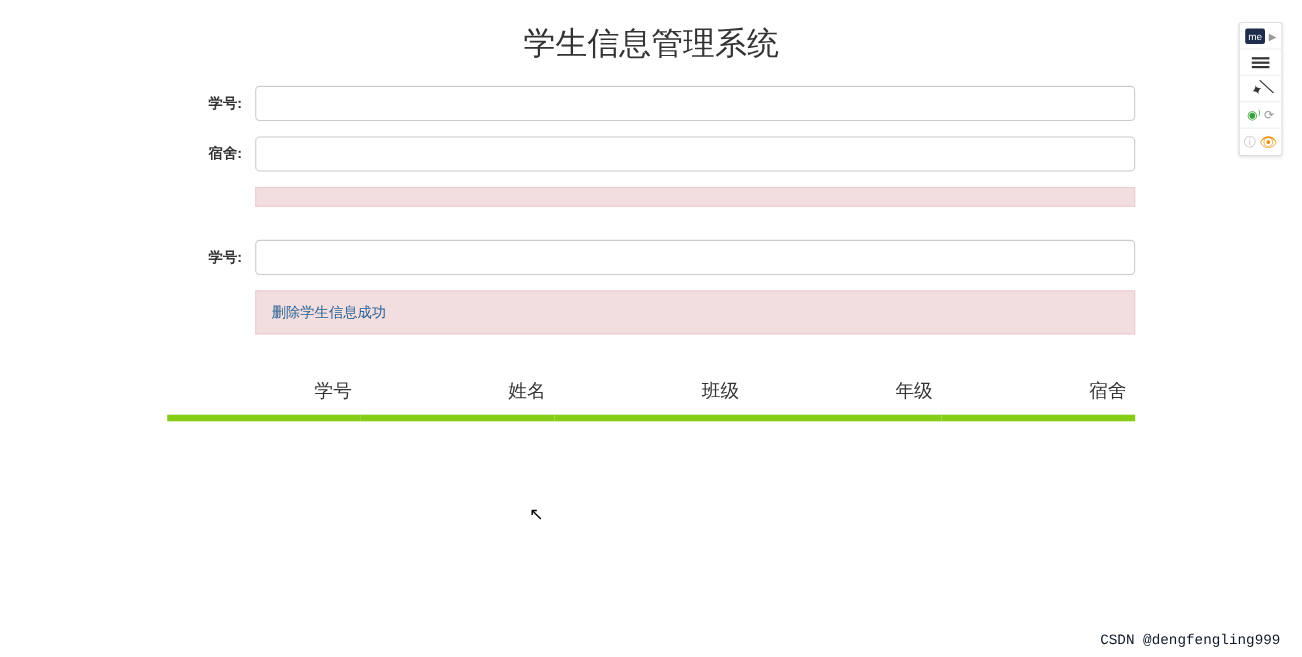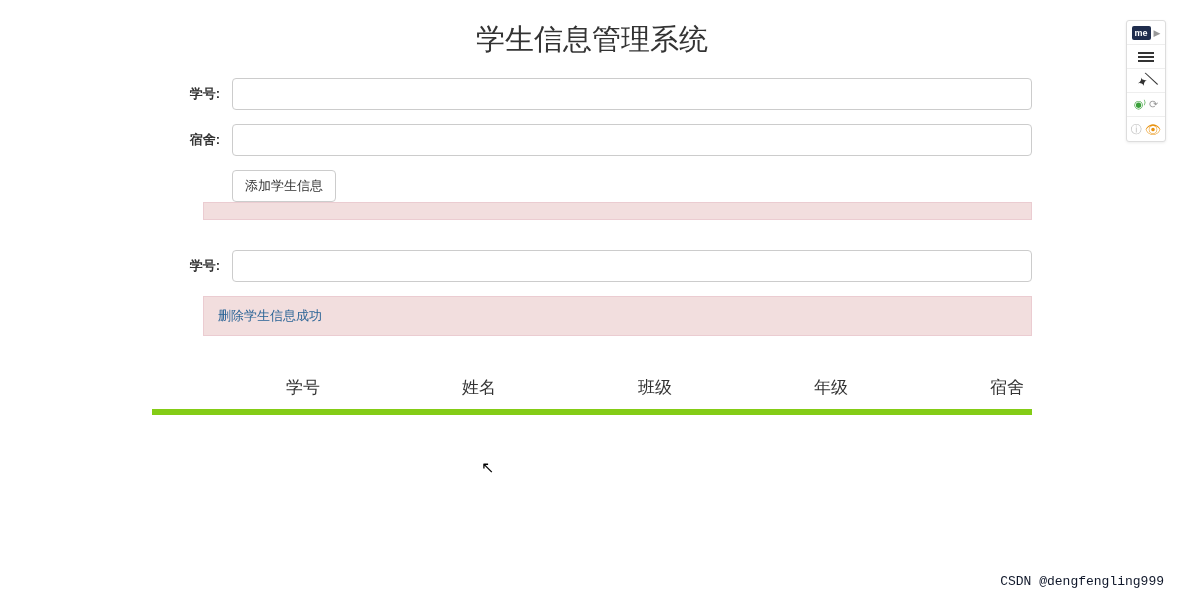--- a/index.html
+++ b/index.html
@@ -56,21 +56,21 @@
     .btn {
       background: #fff;
       border: 1px solid #ccc;
       border-radius: 4px;
       padding: 6px 12px;
       font-size: 13px;
       cursor: pointer;
       color: #333;
     }
     .alert {
-      margin-left: 51px;
+      margin-left: 80px;
       background: #f2dede;
       border: 1px solid #ebccd1;
       border-radius: 0;
       padding: 10px 14px;
       min-height: 20px;
       font-size: 13px;
       margin-top: 0;
     }
     .alert-empty { min-height: 8px; padding: 8px 14px; }
     .alert-msg { color: #2a6496; }
@@ -110,21 +110,21 @@
       height: 24px;
       border-bottom: 1px solid #eee;
       gap: 3px;
       font-size: 12px;
     }
     .toolbar-row:last-child { border-bottom: none; }
     .me-badge {
       background: #1f2d4d;
       color: #fff;
       font-size: 9px;
-      font-weight: bold;
+      font-weight: normal;
       padding: 2px 3px;
       border-radius: 2px;
     }
     .tri { font-size: 9px; color: #999; }
     .menu-lines {
       display: flex;
       flex-direction: column;
       gap: 2px;
     }
     .menu-lines span { display: block; width: 16px; height: 2px; background: #333; }
@@ -159,21 +159,20 @@
   <div class="form-row">
     <label class="form-label">学号:</label>
     <input class="form-input" type="text" style="">
   </div>
   <div class="form-row">
     <label class="form-label">宿舍:</label>
     <input class="form-input" type="text" style="">
   </div>
 
   <div class="button-row">
-    <button class="btn">添加学生信息</button>
   </div>
   <div class="alert alert-empty"></div>
 
   <div class="section-gap"></div>
 
   <div class="form-row">
     <label class="form-label">学号:</label>
     <input class="form-input" type="text" style="">
   </div>
   <div class="alert">

